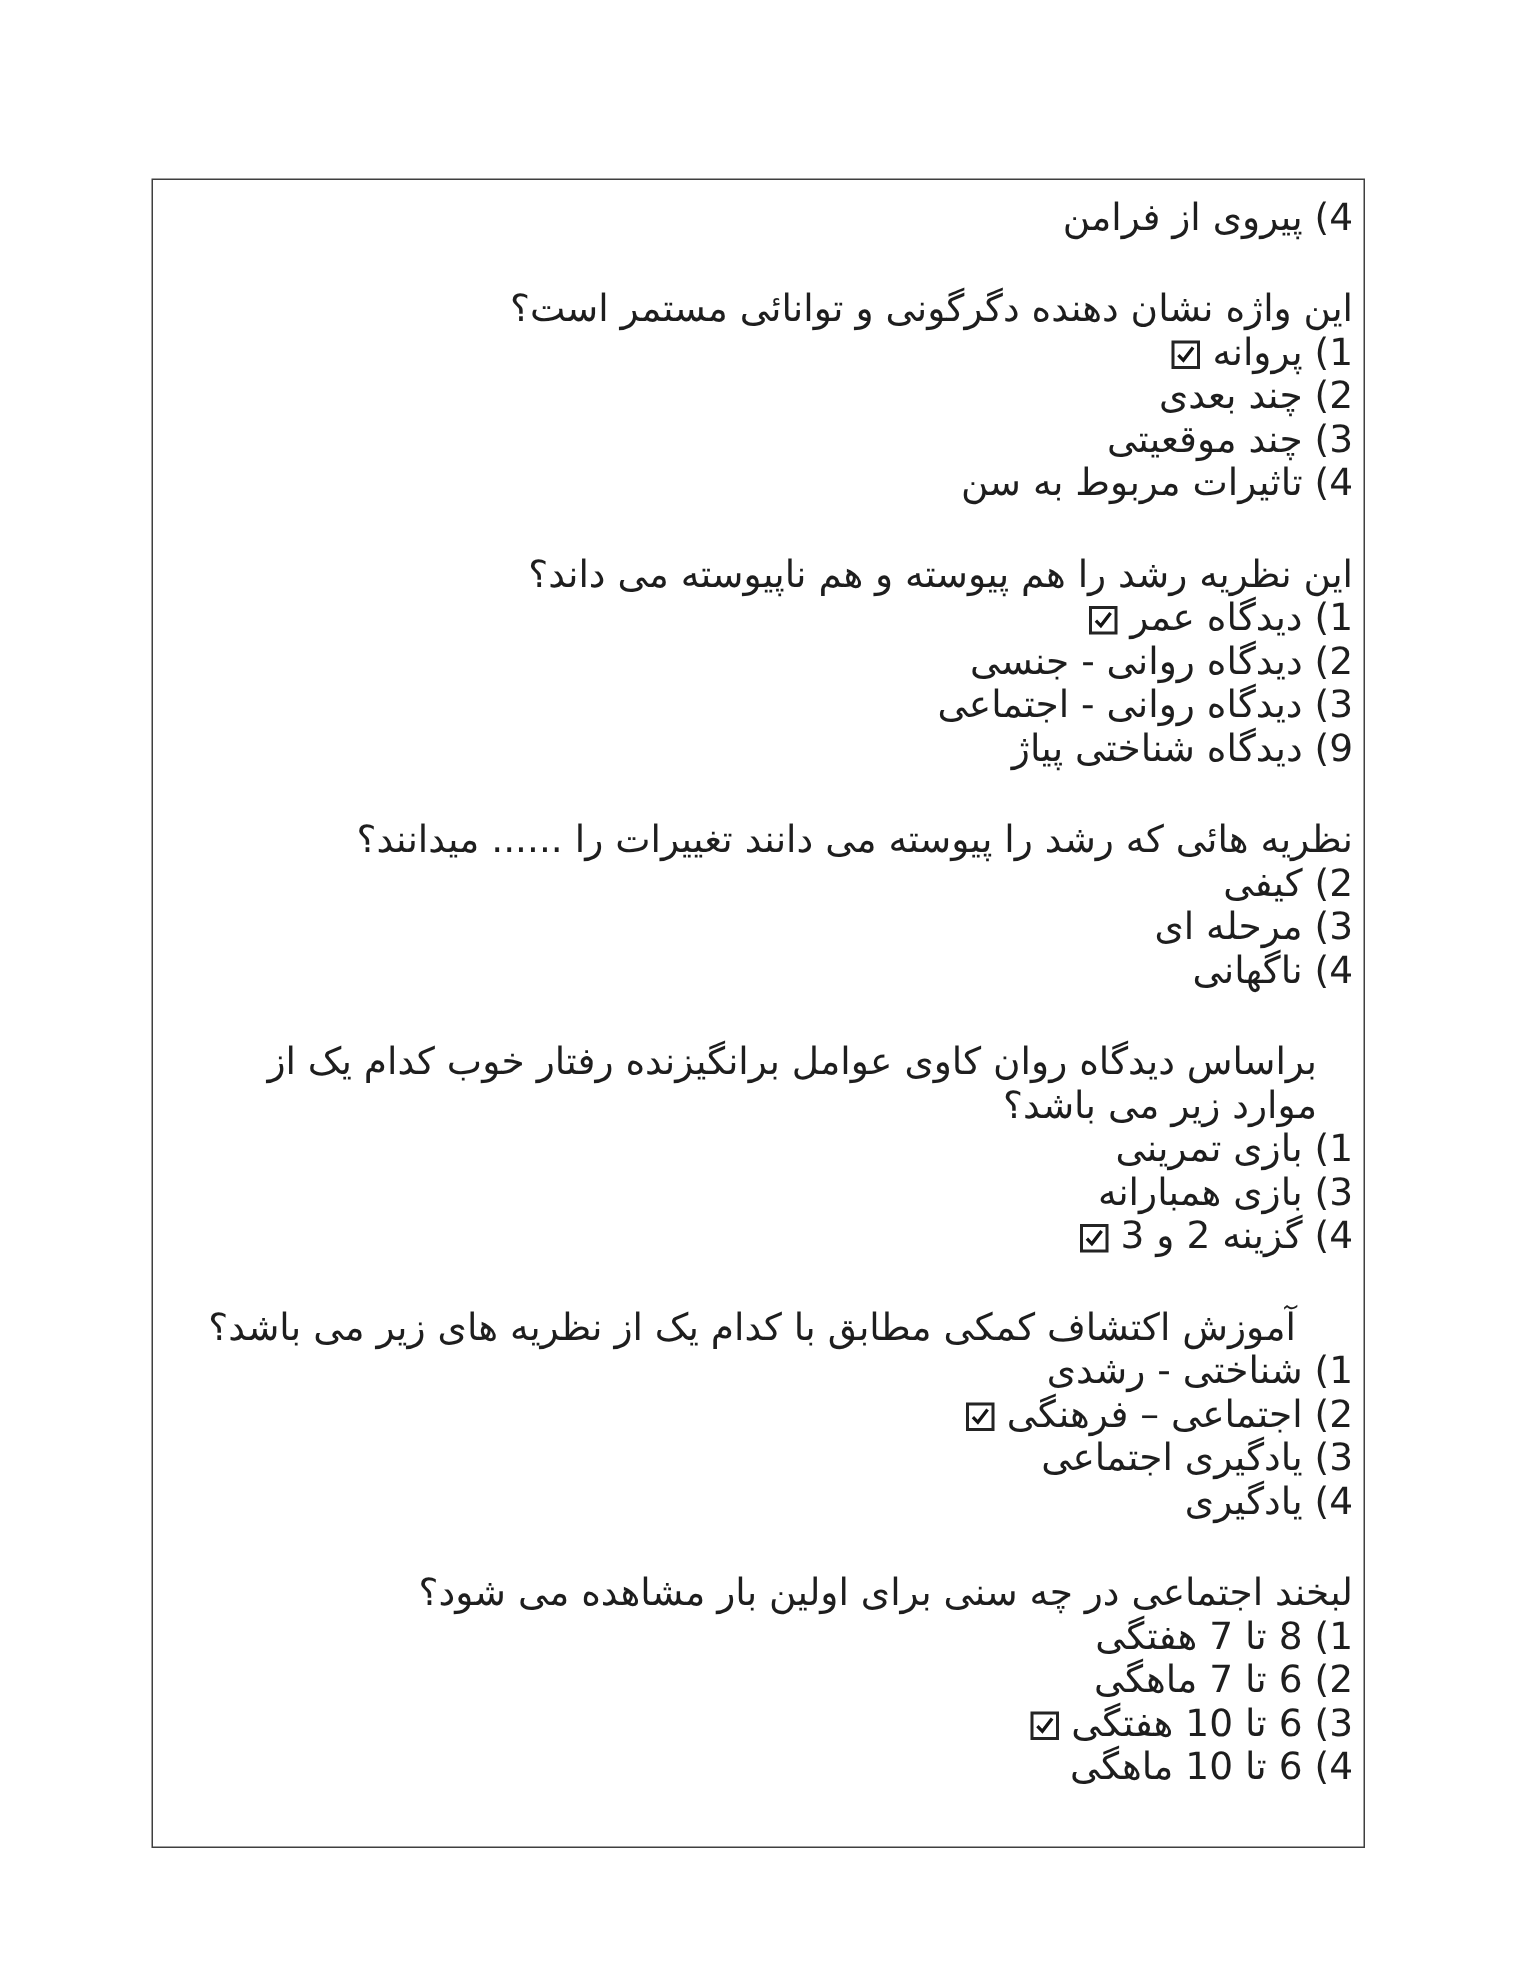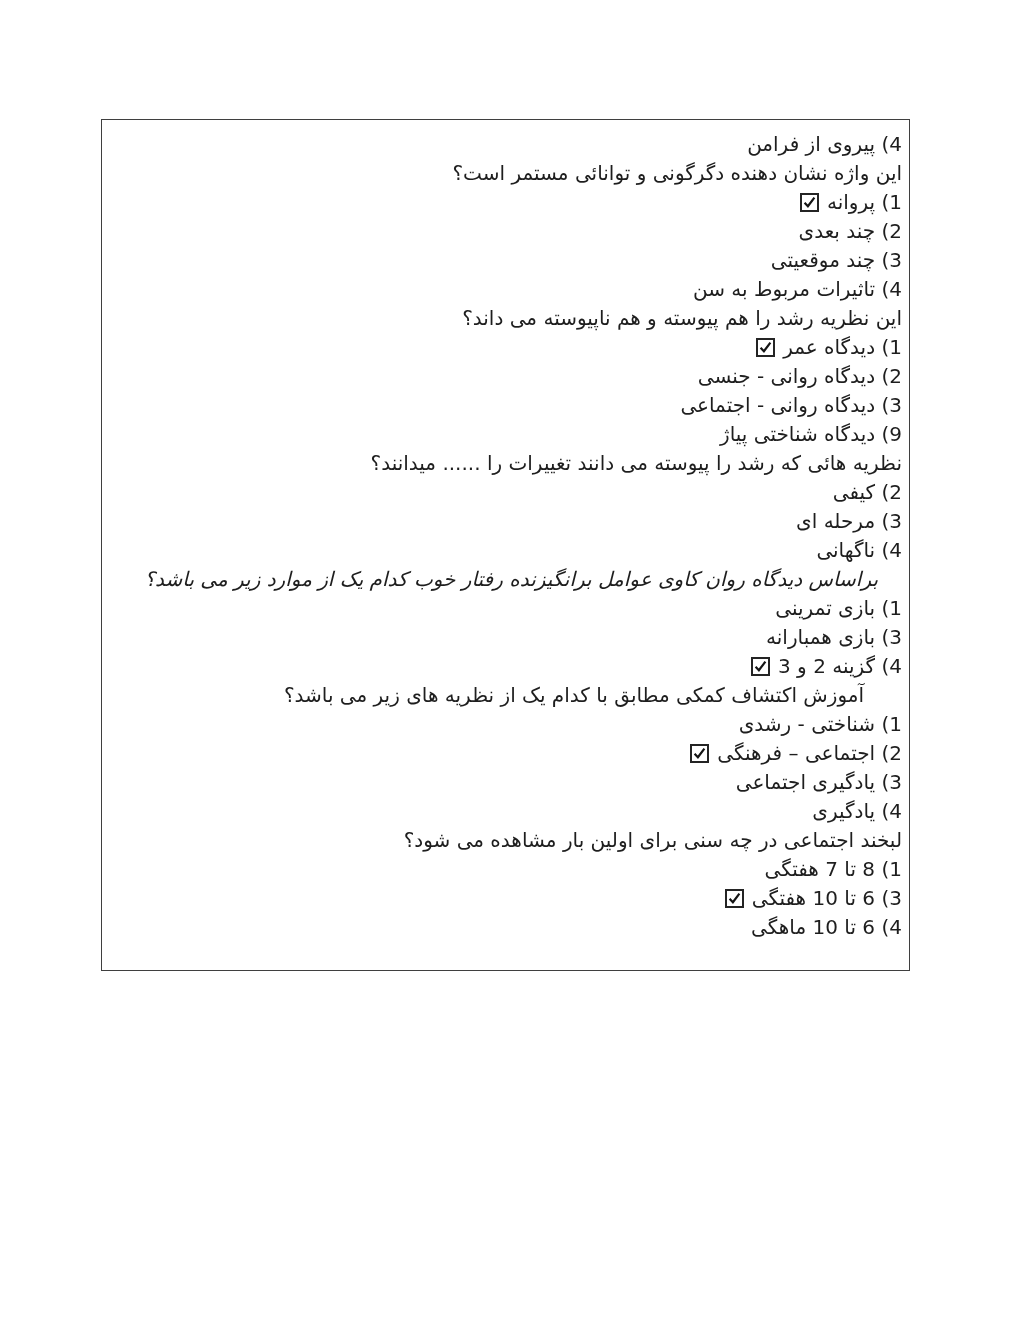--- a/index.html
+++ b/index.html
@@ -12,38 +12,39 @@
     width: 1020px;
     height: 1320px;
     font-family: "DejaVu Sans", sans-serif;
     color: #1e1e1e;
   }
   .doc-frame {
     position: absolute;
     left: 101px;
     top: 119px;
     width: 809px;
-    height: 852px;
+    height: 1113px;
     box-sizing: border-box;
     border: 1px solid #3f3f3f;
     background: #ffffff;
     direction: rtl;
     text-align: right;
     padding: 10px 7px 0 14px;
-    font-size: 20px;
+    font-size: 25px;
     line-height: 29px;
     overflow: hidden;
   }
   .line {
     margin: 0;
     padding: 0;
   }
   .q-block {
+    margin-top: 32px;
   }
-  .indent-sm { padding-right: 24px; font-style: italic; }
+  .indent-sm { padding-right: 24px; }
   .indent-md { padding-right: 38px; }
   .checkbox {
     display: inline-block;
     width: 15px;
     height: 15px;
     border: 2px solid #242424;
     background: #ffffff;
     vertical-align: -3px;
     margin-right: 8px;
     line-height: 0;
@@ -103,19 +104,20 @@
     <p class="line"><span>2) اجتماعی – فرهنگی</span><span class="checkbox"><svg viewBox="0 0 15 15" aria-hidden="true">
             <path d="M2.6 7.8 L5.9 11.2 L12.4 2.6" stroke="#141414" stroke-width="2.2" fill="none"></path>
           </svg></span></p>
     <p class="line"><span>3) یادگیری اجتماعی</span></p>
     <p class="line"><span>4) یادگیری</span></p>
   </div>
 
   <div class="q-block">
     <p class="line">لبخند اجتماعی در چه سنی برای اولین بار مشاهده می شود؟</p>
     <p class="line"><span>1) 8 تا 7 هفتگی</span></p>
+    <p class="line"><span>2) 6 تا 7 ماهگی</span></p>
     <p class="line"><span>3) 6 تا 10 هفتگی</span><span class="checkbox"><svg viewBox="0 0 15 15" aria-hidden="true">
             <path d="M2.6 7.8 L5.9 11.2 L12.4 2.6" stroke="#141414" stroke-width="2.2" fill="none"></path>
           </svg></span></p>
     <p class="line"><span>4) 6 تا 10 ماهگی</span></p>
   </div>
 
 </div>
 
 </body></html>

